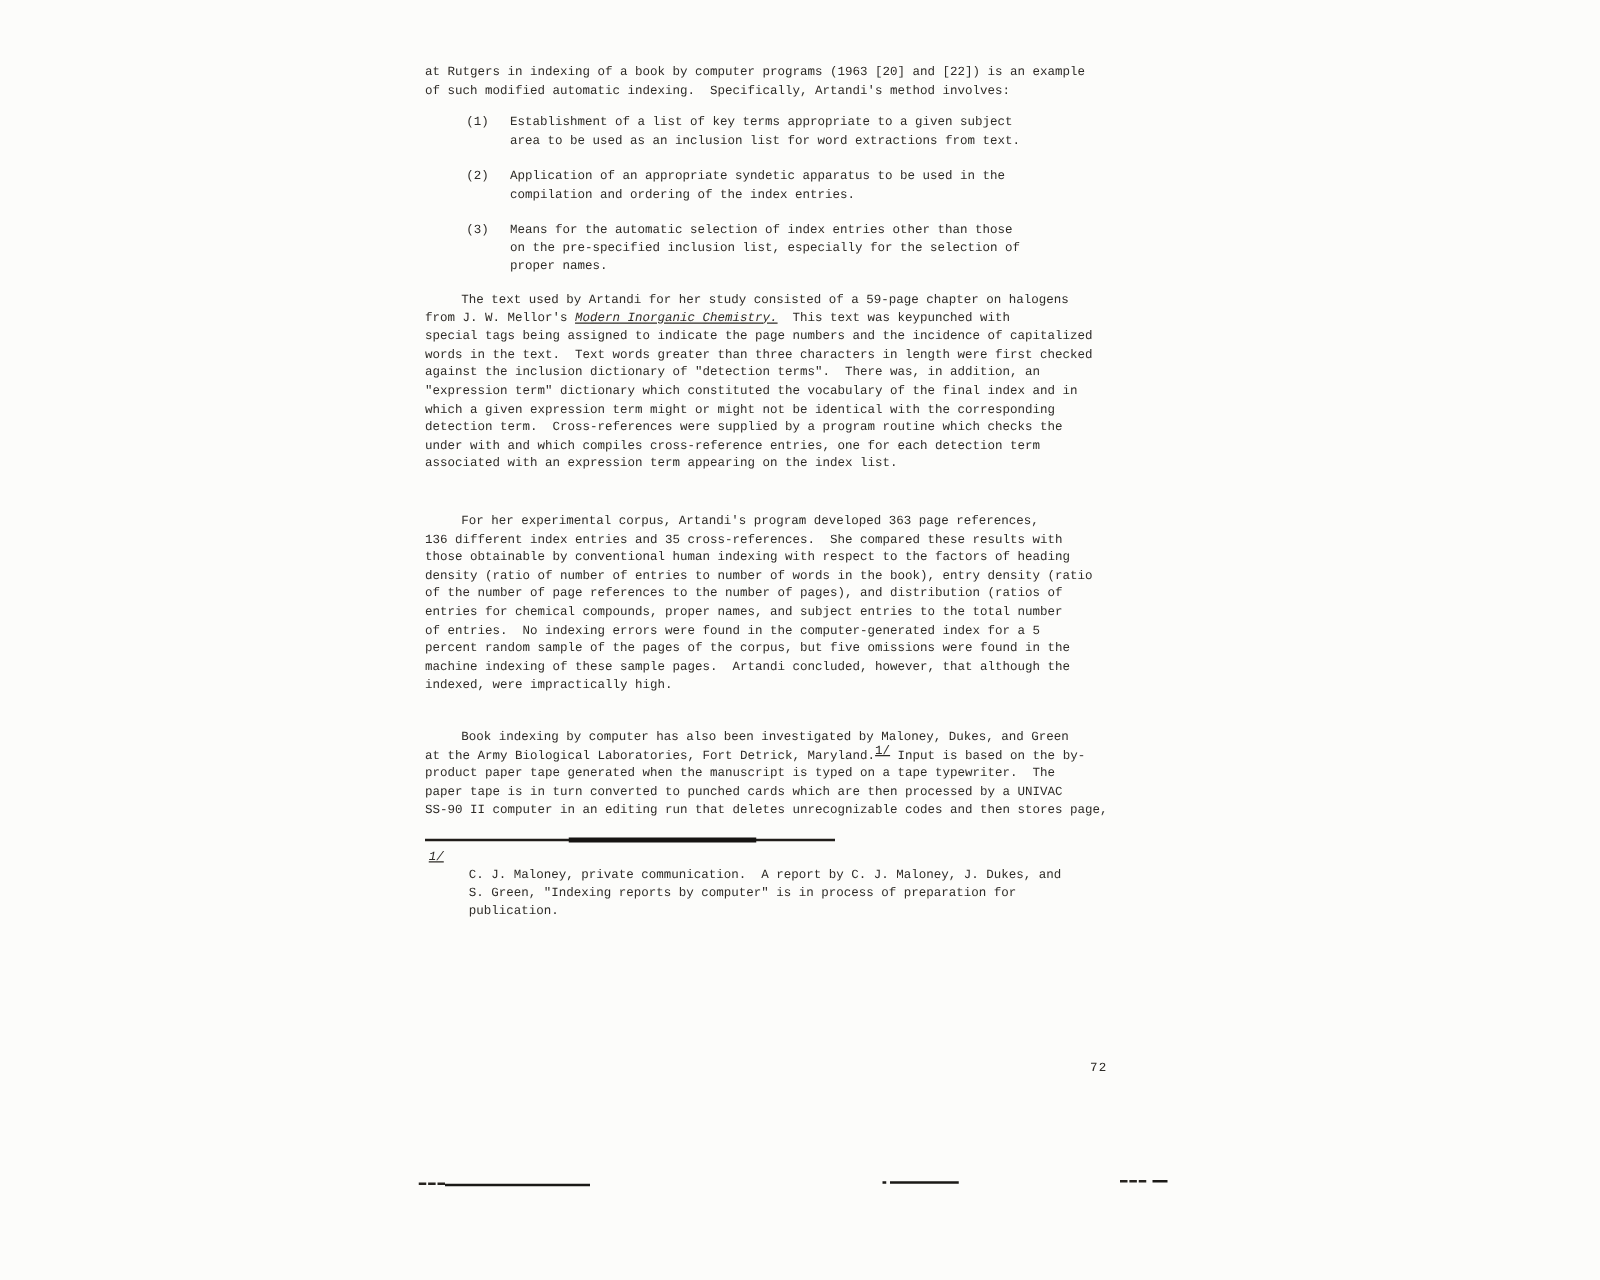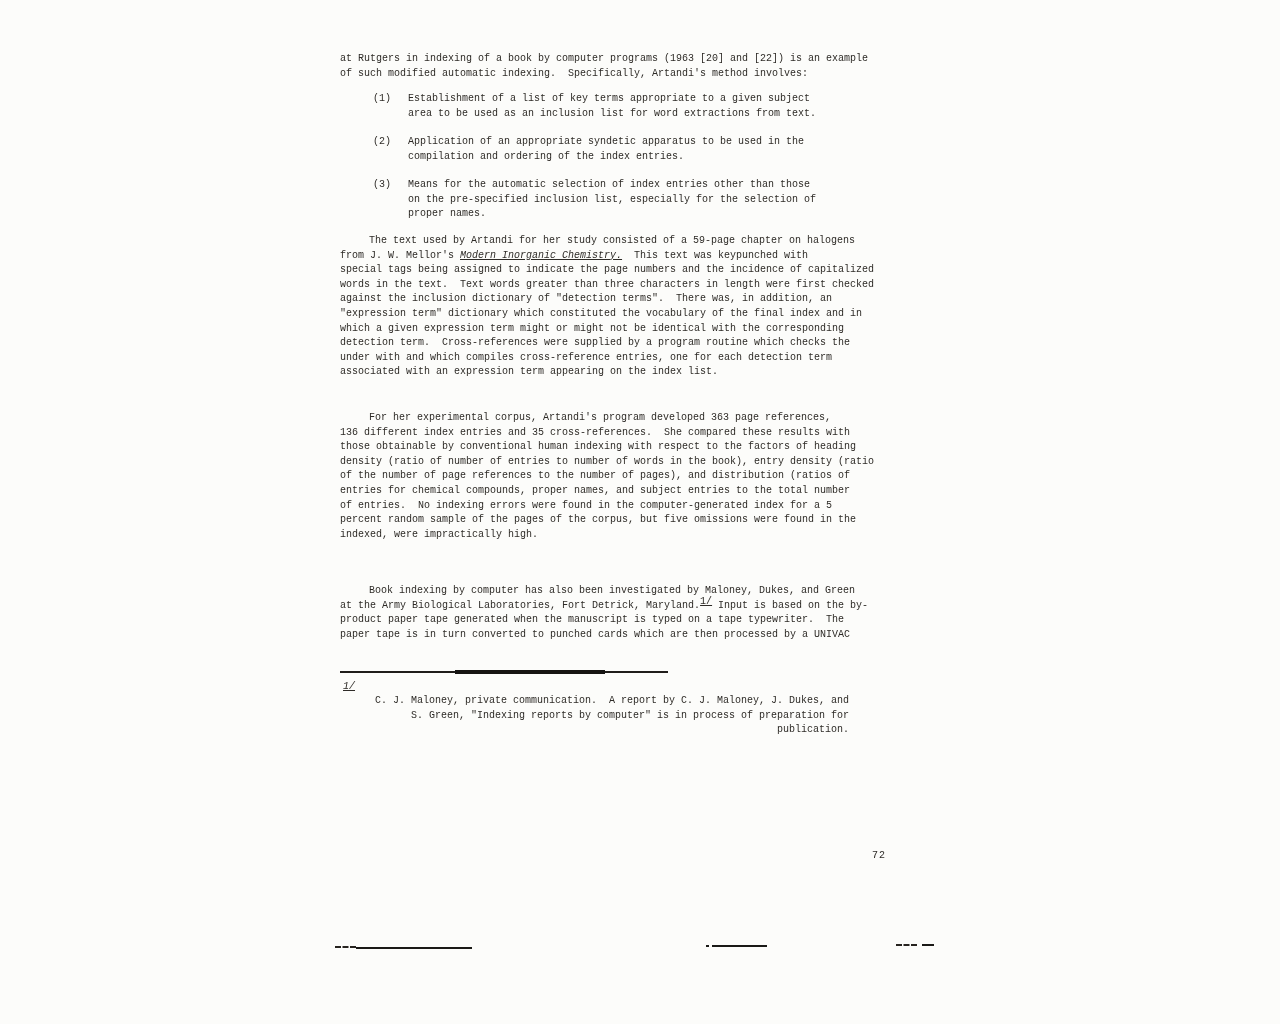--- a/index.html
+++ b/index.html
@@ -13,21 +13,21 @@
   .block { position:absolute; left:340px; }
   .ln { white-space:pre; }
   .ind { padding-left:29px; }
   .u { text-decoration:underline;font-style:italic; }
   .sup { position:relative; top:-3.5px; text-decoration:underline; }
   .li { display:flex; }
   .li .mk { width:35px; margin-left:33px; flex:0 0 auto; }
   .sep  { position:absolute; left:340px; top:671px; width:328px; height:2px; background:#201d1a; }
   .sep2 { position:absolute; left:455px; top:669.5px; width:150px; height:4px; background:#161412; }
   .fnmark { position:absolute; left:343px; top:680px; }
-  .fnlines { position:absolute; left:375px; top:694px;text-align:right; }
+  .fnlines { position:absolute; left:375px; top:694px; }
   .pageno { position:absolute; left:340px; top:849px; width:546px; text-align:right; letter-spacing:1px; }
   .art { position:absolute; background:#1a1916; }
   .art-dots { position:absolute; border-top:2px dashed #26231f; background:none; }
 </style>
 </head>
 <body>
 
 <div class="block" style="top:52px">
   <div class="ln">at Rutgers in indexing of a book by computer programs (1963 [20] and [22]) is an example</div>
   <div class="ln">of such modified automatic indexing.  Specifically, Artandi's method involves:</div>
@@ -79,28 +79,30 @@
 
 <div class="block" style="top:411px">
   <div class="ln ind">For her experimental corpus, Artandi's program developed 363 page references,</div>
   <div class="ln">136 different index entries and 35 cross-references.  She compared these results with</div>
   <div class="ln">those obtainable by conventional human indexing with respect to the factors of heading</div>
   <div class="ln">density (ratio of number of entries to number of words in the book), entry density (ratio</div>
   <div class="ln">of the number of page references to the number of pages), and distribution (ratios of</div>
   <div class="ln">entries for chemical compounds, proper names, and subject entries to the total number</div>
   <div class="ln">of entries.  No indexing errors were found in the computer-generated index for a 5</div>
   <div class="ln">percent random sample of the pages of the corpus, but five omissions were found in the</div>
+  <div class="ln">machine indexing of these sample pages.  Artandi concluded, however, that although the</div>
   <div class="ln">indexed, were impractically high.</div>
 </div>
 
 <div class="block" style="top:584px">
   <div class="ln ind">Book indexing by computer has also been investigated by Maloney, Dukes, and Green</div>
   <div class="ln"><span>at the Army Biological Laboratories, Fort Detrick, Maryland.</span><span class="sup">1/</span><span> Input is based on the by-</span></div>
   <div class="ln">product paper tape generated when the manuscript is typed on a tape typewriter.  The</div>
   <div class="ln">paper tape is in turn converted to punched cards which are then processed by a UNIVAC</div>
+  <div class="ln">SS-90 II computer in an editing run that deletes unrecognizable codes and then stores page,</div>
 </div>
 
 <div class="sep"></div>
 <div class="sep2"></div>
 
 <div class="fnmark ln u">1/</div>
 <div class="fnlines">
   <div class="ln">C. J. Maloney, private communication.  A report by C. J. Maloney, J. Dukes, and</div>
   <div class="ln">S. Green, "Indexing reports by computer" is in process of preparation for</div>
   <div class="ln">publication.</div>

